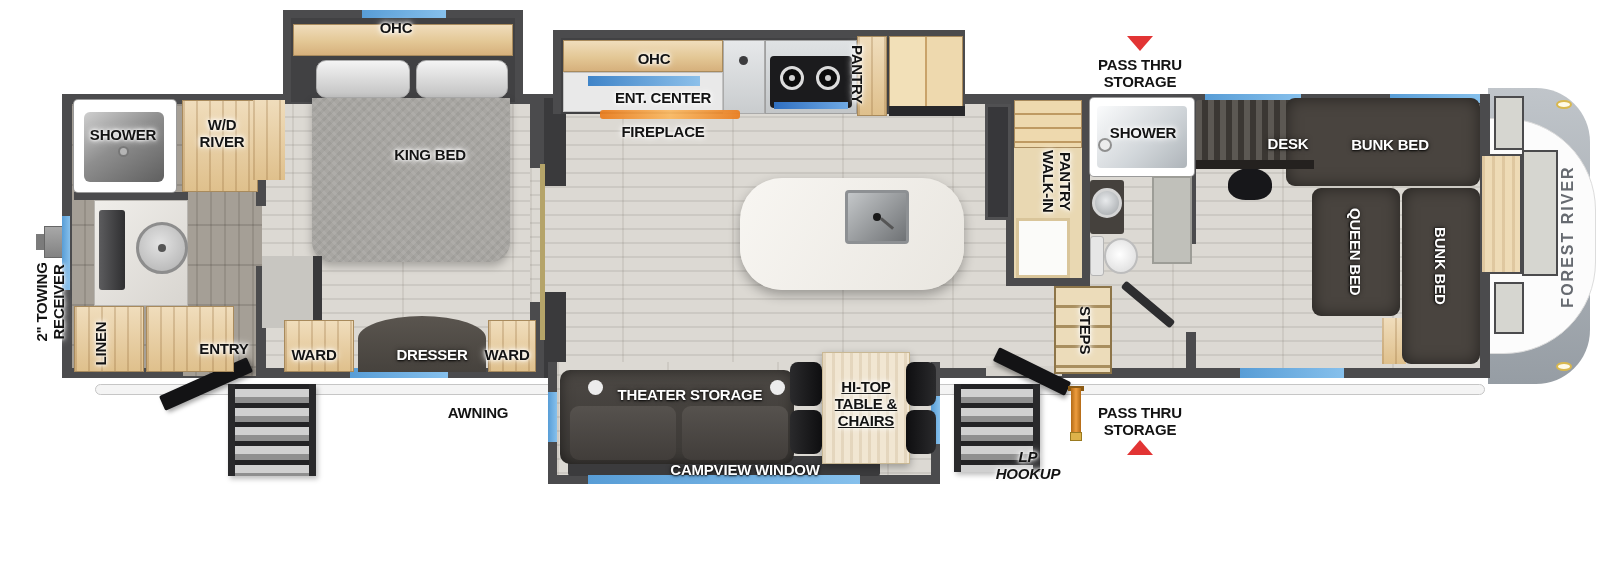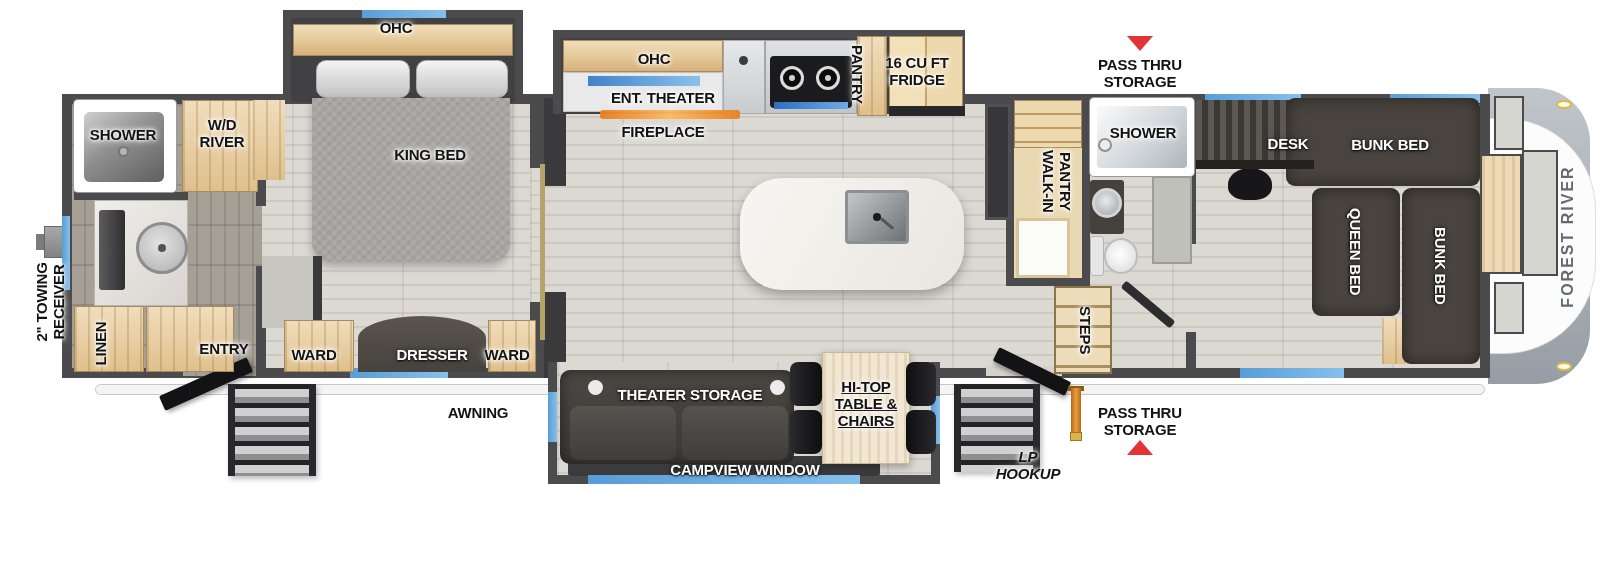--- a/index.html
+++ b/index.html
@@ -201,25 +201,23 @@
   <div class="lbl" style="left:182px;top:116px;width:80px;">W/D
 RIVER</div>
   <div class="lbl rotm90" style="left:70px;top:335px;width:60px;">LINEN</div>
   <div class="lbl" style="left:184px;top:340px;width:80px;">ENTRY</div>
   <div class="lbl" style="left:356px;top:19px;width:80px;">OHC</div>
   <div class="lbl" style="left:360px;top:146px;width:140px;">KING BED</div>
   <div class="lbl" style="left:274px;top:346px;width:80px;">WARD</div>
   <div class="lbl white" style="left:372px;top:346px;width:120px;">DRESSER</div>
   <div class="lbl" style="left:467px;top:346px;width:80px;">WARD</div>
   <div class="lbl" style="left:614px;top:50px;width:80px;">OHC</div>
-  <div class="lbl" style="left:583px;top:89px;width:160px;">ENT. THEATER</div>
+  <div class="lbl" style="left:583px;top:89px;width:160px;">ENT. CENTER</div>
   <div class="lbl" style="left:583px;top:123px;width:160px;">FIREPLACE</div>
   <div class="lbl vdown" style="left:849px;top:38px;height:72px;">PANTRY</div>
-  <div class="lbl" style="left:857px;top:54px;width:120px;">16 CU FT
-FRIDGE</div>
   <div class="lbl" style="left:1070px;top:56px;width:140px;">PASS THRU
 STORAGE</div>
   <div class="lbl vdown" style="left:1040px;top:126px;width:36px;height:110px;">WALK-IN
 PANTRY</div>
   <div class="lbl" style="left:1093px;top:124px;width:100px;">SHOWER</div>
   <div class="lbl vdown" style="left:1077px;top:298px;height:64px;">STEPS</div>
   <div class="lbl white" style="left:1248px;top:135px;width:80px;">DESK</div>
   <div class="lbl white" style="left:1320px;top:136px;width:140px;">BUNK BED</div>
   <div class="lbl white vdown" style="left:1347px;top:196px;height:112px;">QUEEN BED</div>
   <div class="lbl white vdown" style="left:1432px;top:216px;height:100px;">BUNK BED</div>

